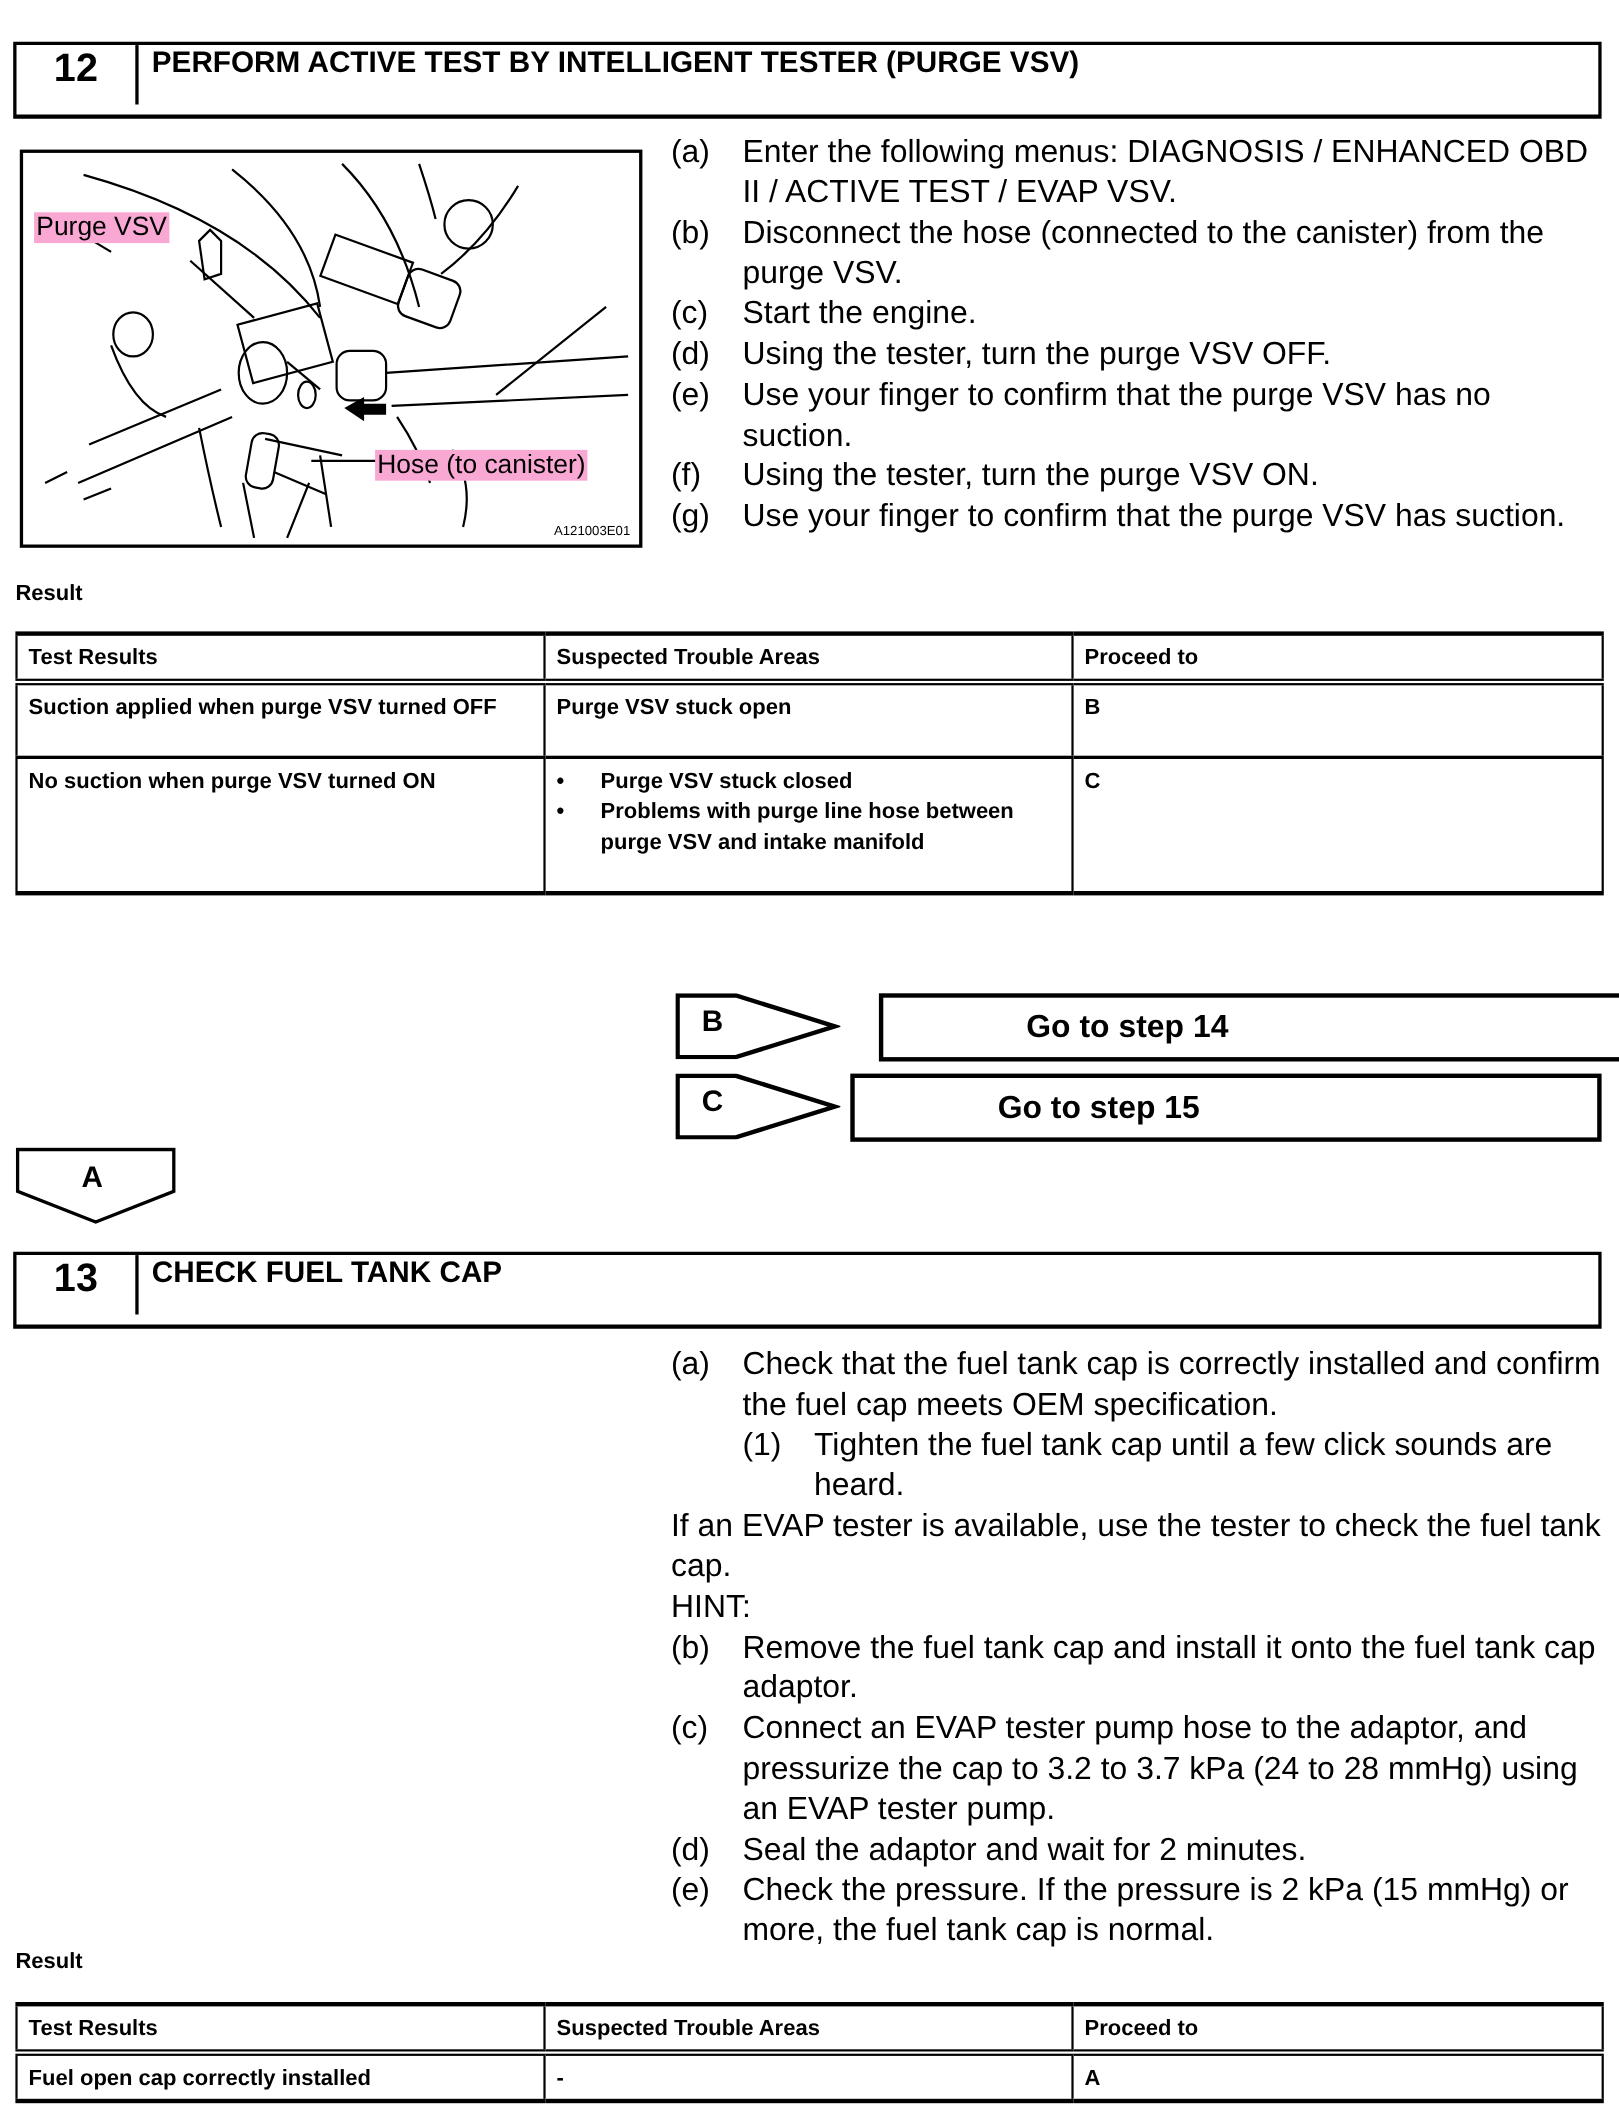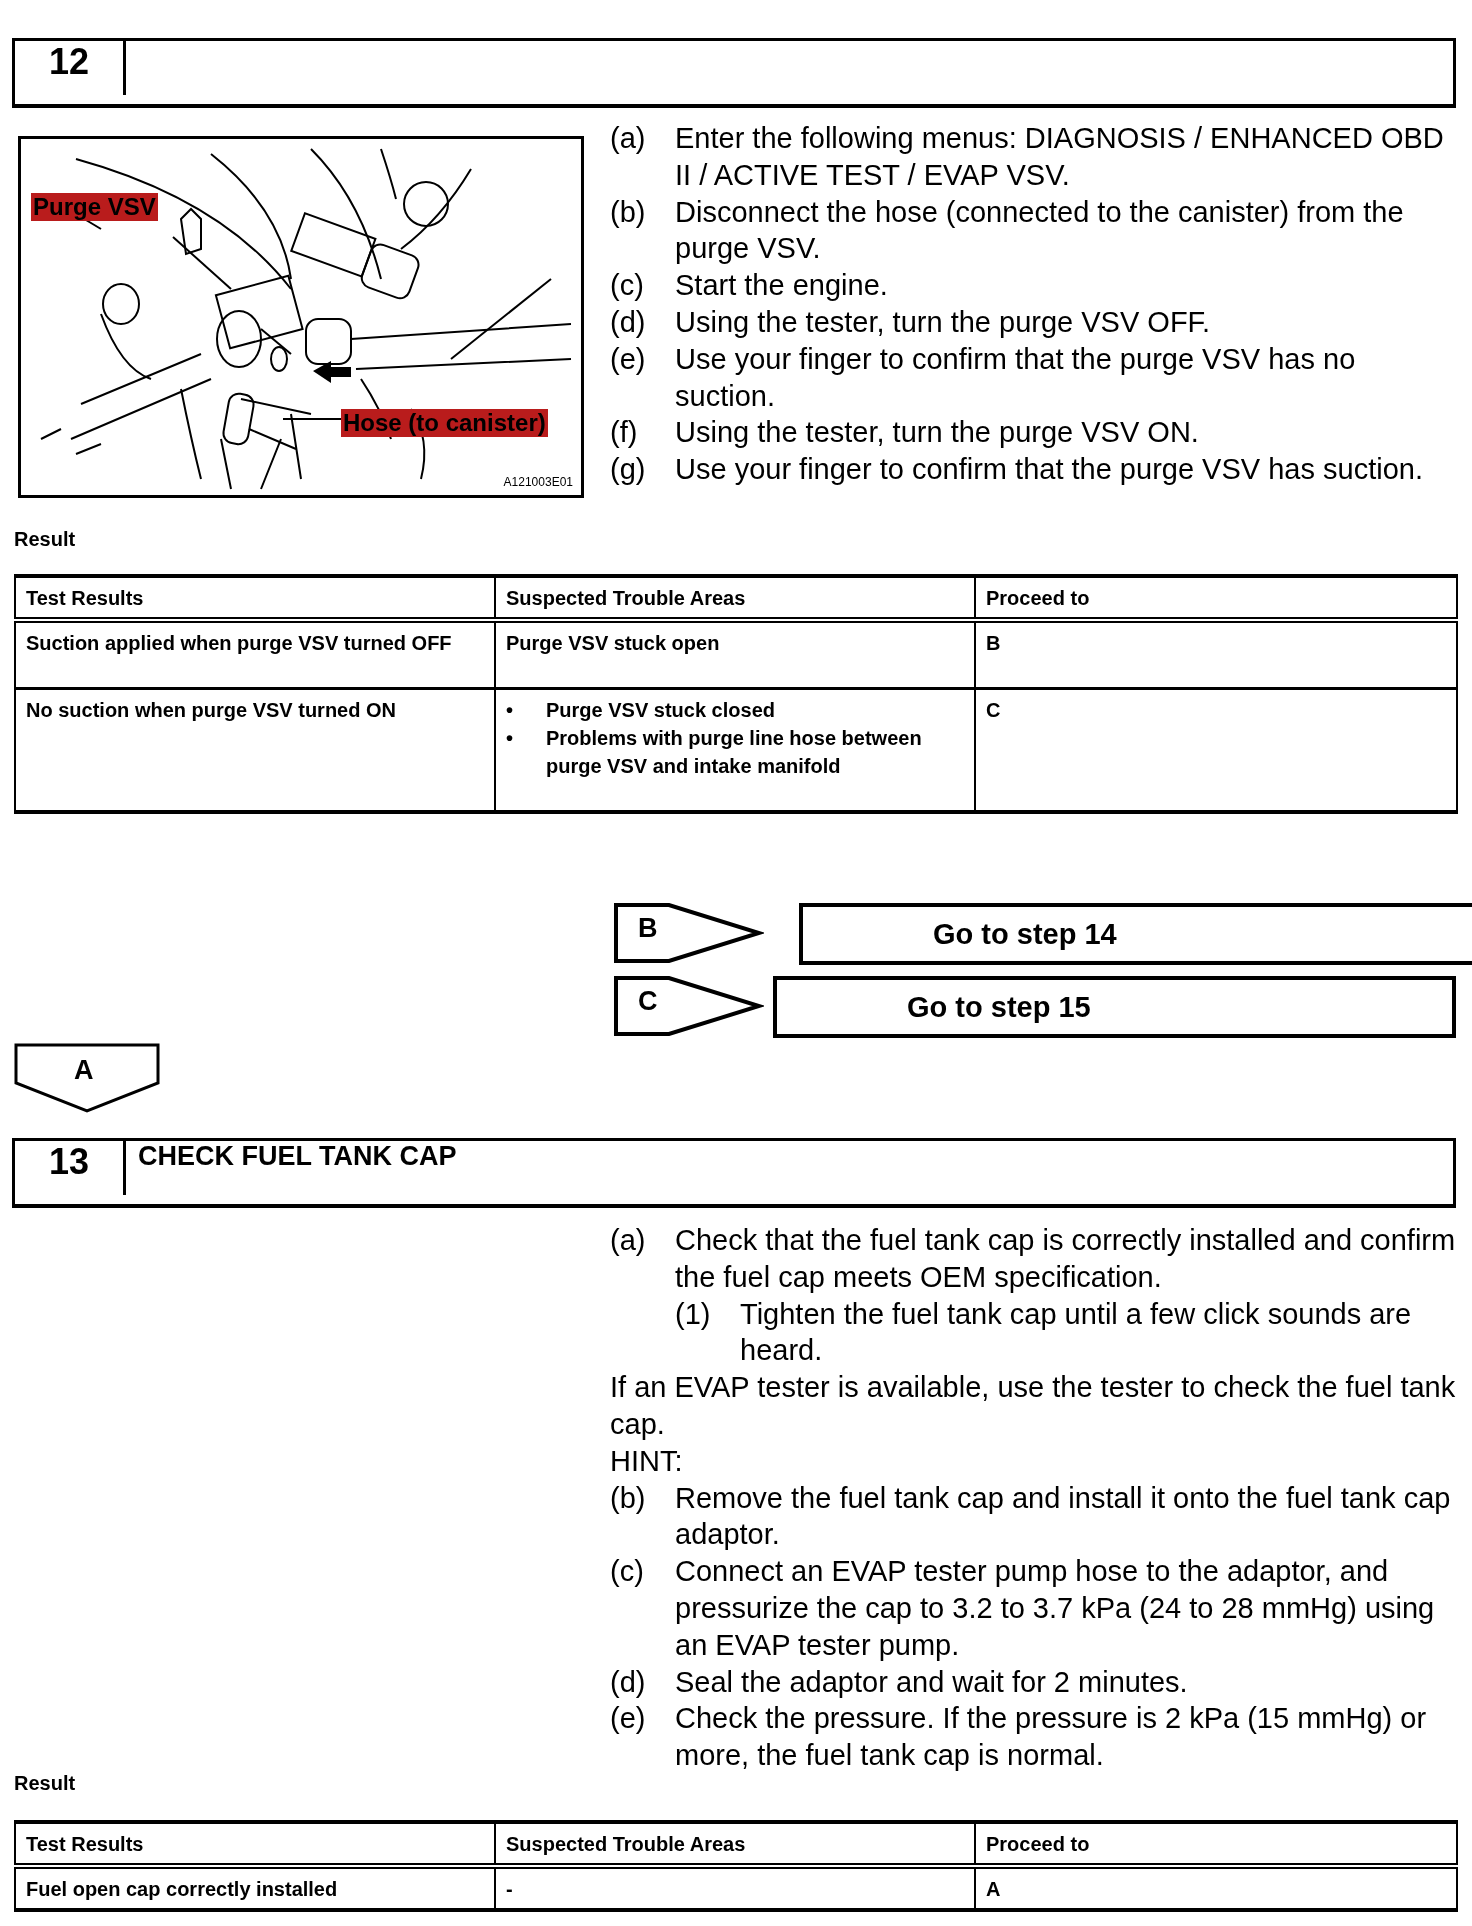--- a/index.html
+++ b/index.html
@@ -17,21 +17,21 @@
   .step-title {
     flex: 1; font-weight: bold; font-size: 27px; padding-left: 12px;
     display: flex; align-items: center; padding-bottom: 12px;
   }
 
   .figure {
     position: absolute; left: 18px; top: 136px; width: 566px; height: 362px;
     border: 3px solid #000; background: #fff;
   }
   .figure svg { width: 100%; height: 100%; display: block; }
-  .fig-label { position: absolute; font-size: 24px; background: #b91c1c; padding: 0 2px; font-weight: bold; }
+  .fig-label { position: absolute; font-size: 24px; background: #f9a8d4; padding: 0 2px; }
   .fig-code { position: absolute; font-size: 12px; right: 8px; bottom: 6px; }
 
   .proc-list { position: absolute; left: 610px; width: 850px; font-size: 29px; line-height: 36.8px; }
   .proc-item { display: flex; }
   .proc-mark { width: 65px; flex: none; }
   .proc-text { flex: 1; }
   .proc-sub { display: flex; margin-left: 65px; }
   .proc-sub .proc-mark { width: 65px; }
   .hint-text { display: block; }
 
@@ -62,20 +62,21 @@
   }
   .down-tag { position: absolute; left: 14px; top: 1043px; width: 146px; height: 72px; }
   .down-tag svg { position: absolute; left: 0; top: 0; }
   .down-tag span { position: absolute; left: 60px; top: 12px; font-weight: bold; font-size: 27px; }
 </style>
 </head>
 <body>
 
 <div class="step-header" style="top:38px;">
   <div class="step-num">12</div>
+  <div class="step-title">PERFORM ACTIVE TEST BY INTELLIGENT TESTER (PURGE VSV)</div>
 </div>
 
 <div class="figure">
   <svg viewBox="0 0 560 356">
     <g fill="none" stroke="#000" stroke-width="2">
       <path d="M55 20 Q200 60 270 150"></path>
       <path d="M190 15 Q260 70 270 140"></path>
       <path d="M290 10 Q340 60 360 140"></path>
       <path d="M360 10 Q370 40 375 60"></path>
       <path d="M30 60 L80 90"></path>

